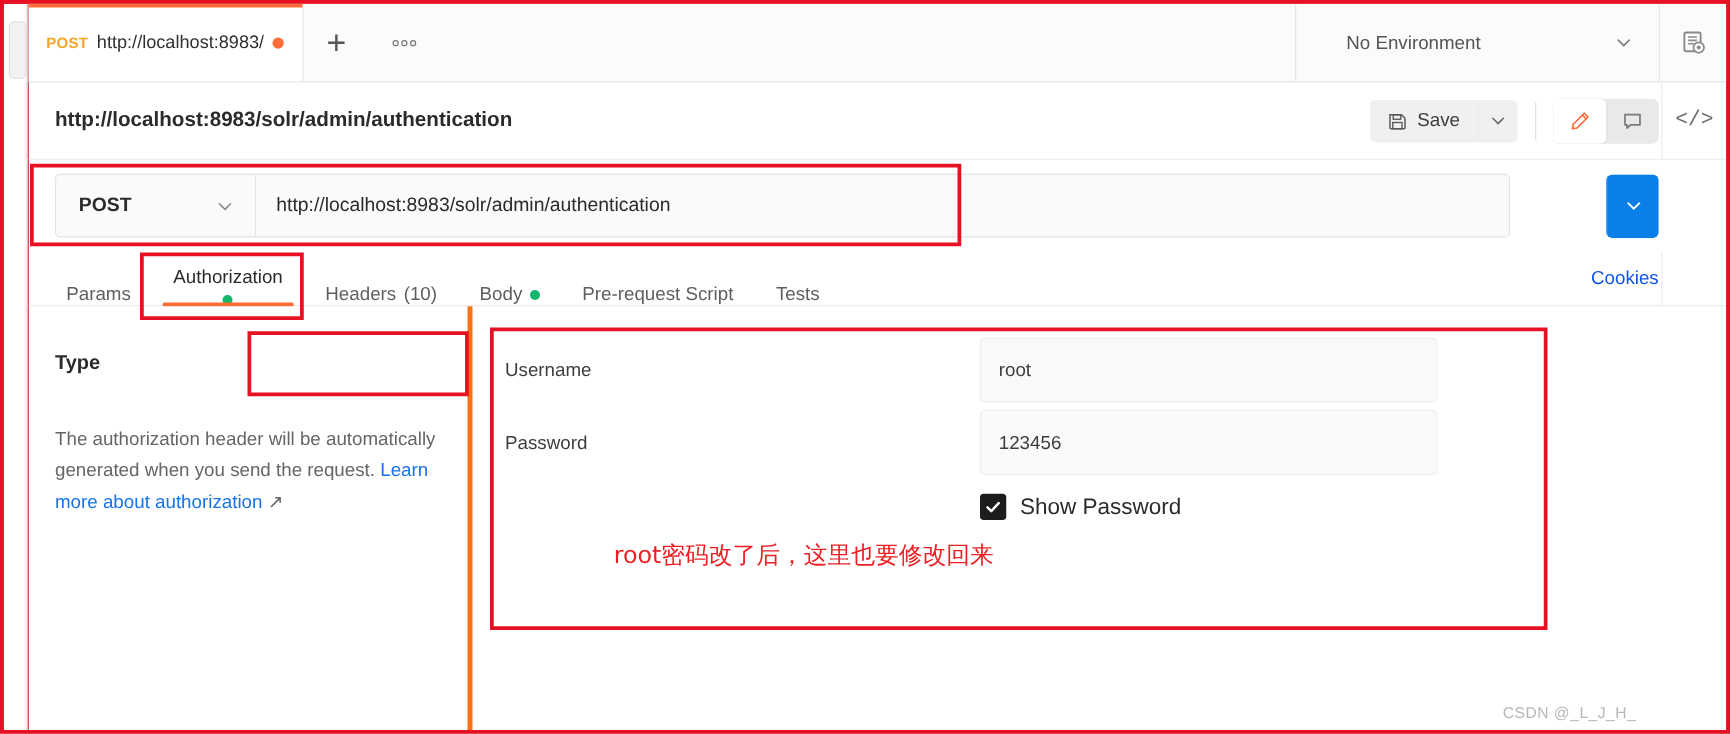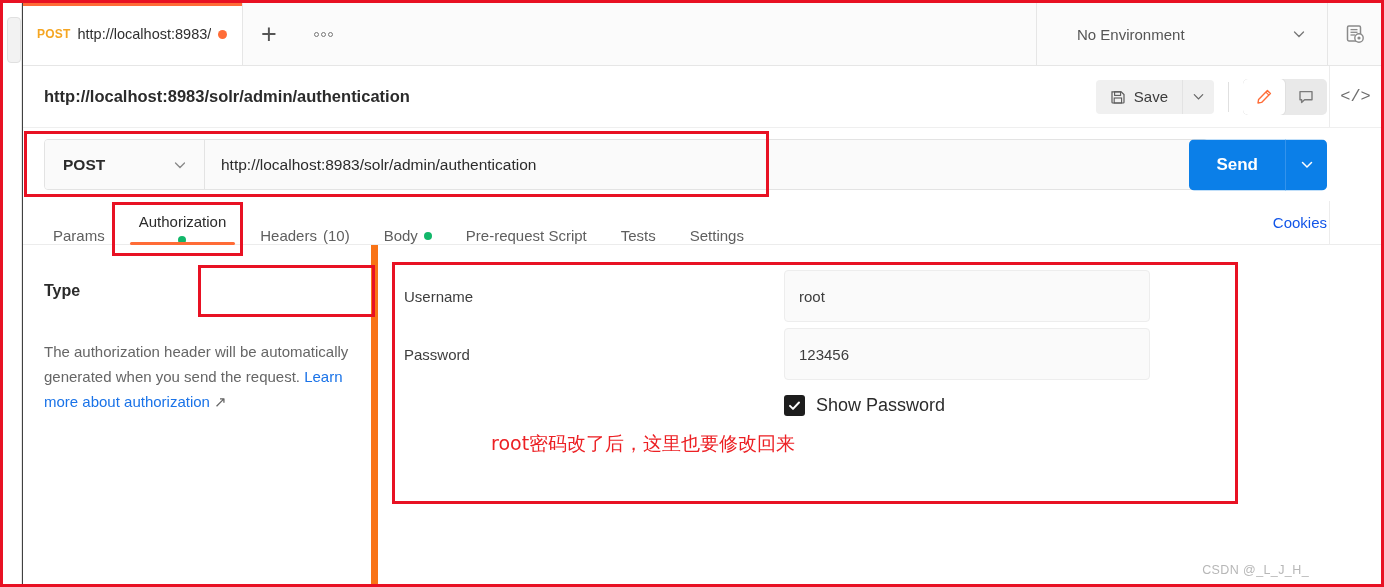--- a/index.html
+++ b/index.html
@@ -11,21 +11,21 @@
     background: #ffffff;
     font-family: "Liberation Sans", sans-serif;
     -webkit-font-smoothing: antialiased;
   }
 
   
   #app {
     position: relative;
     width: 1384px;
     height: 587px;
-    background: #404040;
+    background: #b91c1c;
     border: 3px solid #e81123;
     overflow: hidden;
   }
 
   
   .left-rail {
     position: absolute;
     left: 0; top: 0;
     width: 19px; height: 100%;
     background: #ffffff;
@@ -328,21 +328,21 @@
 
   
   .authbody {
     position: relative;
     height: 340px;
     display: flex;
   }
   .auth-left {
     width: 355px;
     padding: 24px 21px 0 21px;
-    border-right: 7px solid #f97316;
+    border-right: 4px solid #f97316;
     position: relative;
   }
   .type-row {
     display: flex;
     align-items: center;
     height: 44px;
   }
   .type-label {
     font-size: 16px;
     font-weight: bold;
@@ -556,21 +556,20 @@
           <span>
             <svg width="16" height="16" viewBox="0 0 16 16">
                 <path d="M3.5 6 L8 10.5 L12.5 6" fill="none" stroke="#888" stroke-width="1.3" stroke-linecap="round"></path>
               </svg>
           </span>
         </div>
         <input class="url-input" type="text" value="http://localhost:8983/solr/admin/authentication" style="">
       </div>
 
       <div class="send-wrap">
-        <button class="send-btn">Send</button>
         <button class="send-caret">
           <svg width="16" height="16" viewBox="0 0 16 16">
               <path d="M3.5 6 L8 10.5 L12.5 6" fill="none" stroke="#ffffff" stroke-width="1.5" stroke-linecap="round"></path>
             </svg>
         </button>
       </div>
     </div>
 
     <div class="subtabs">
       <div class="subtab">
@@ -586,23 +585,20 @@
       </div>
       <div class="subtab">
         <span>Body</span>
         <span class="status-dot"></span>
       </div>
       <div class="subtab">
         <span>Pre-request Script</span>
       </div>
       <div class="subtab">
         <span>Tests</span>
-      </div>
-      <div class="subtab">
-        <span>Settings</span>
       </div>
 
       <div class="cookies-link">Cookies</div>
       <div class="subtabs-rail"></div>
     </div>
 
     <div class="authbody">
 
       <div class="auth-left">
         <div class="type-row">

